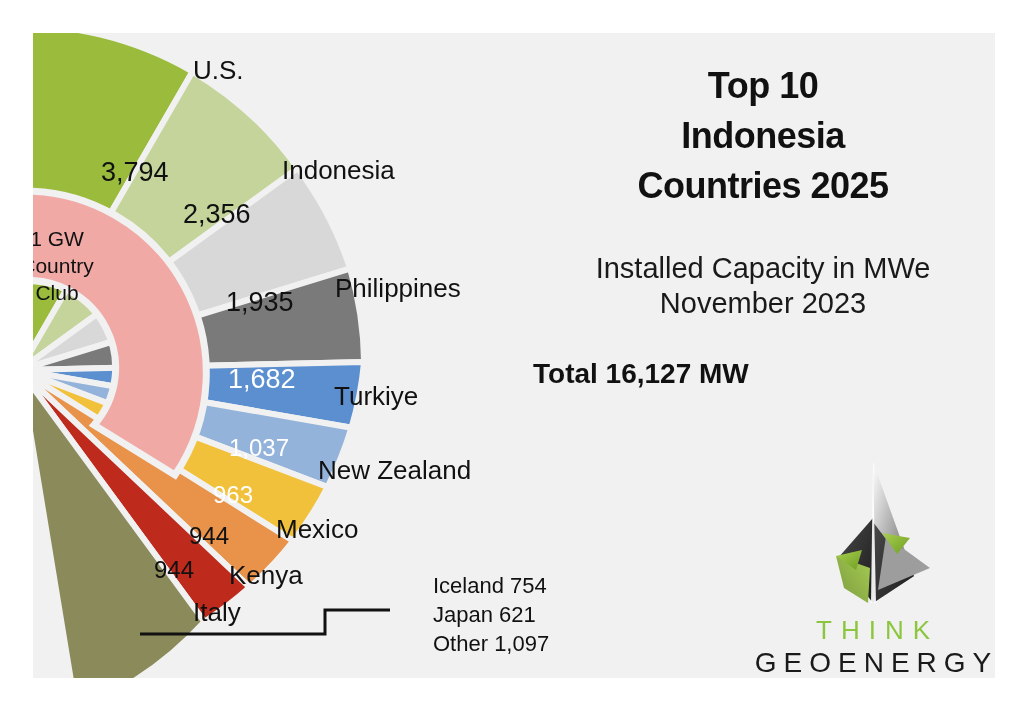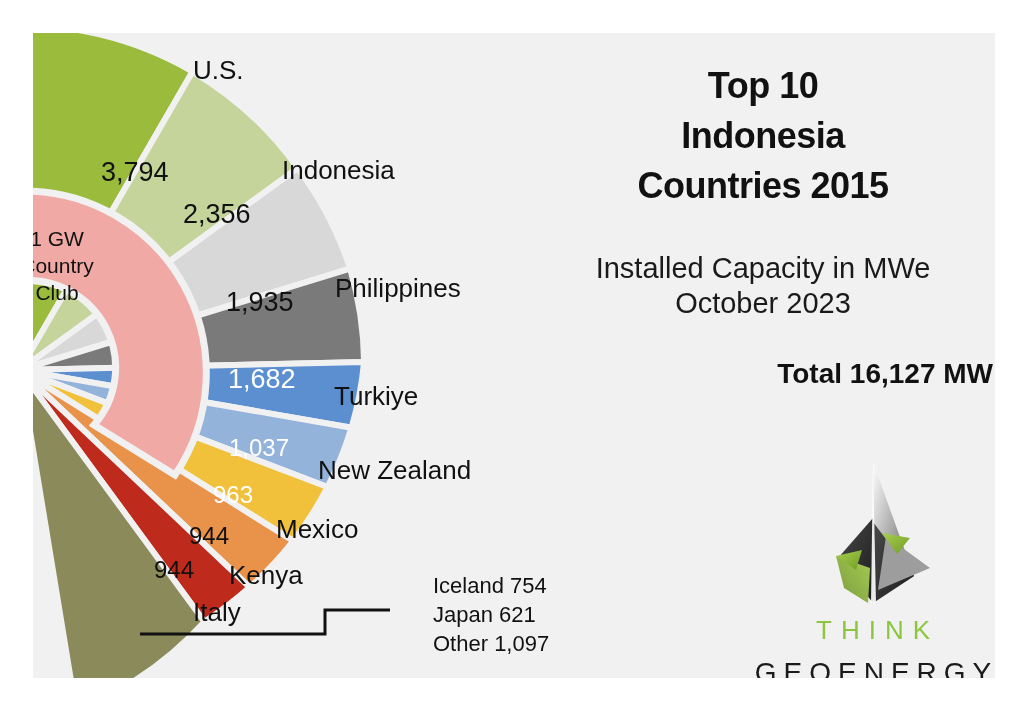--- a/index.html
+++ b/index.html
@@ -63,21 +63,21 @@
     line-height: 35px;
     color: #1a1a1a;
     font-weight: normal;
     white-space: nowrap;
   }
   #total-block {
     position: absolute;
     left: 500px;
     top: 325px;
     width: 460px;
-    text-align: right;
+    text-align: left;
   }
   .total {
     font-size: 28px;
     font-weight: bold;
     color: #111111;
     white-space: nowrap;
   }
   
   #logo-block {
     position: absolute;
@@ -96,21 +96,21 @@
     color: #8CC63E;
     font-weight: normal;
     margin-top: 12px;
     padding-left: 9px;
   }
   .logo-word-geo {
     font-size: 28px;
     letter-spacing: 7px;
     color: #1a1a1a;
     font-weight: normal;
-    margin-top: 11px;
+    margin-top: 1px;
     padding-left: 7px;
   }
   
   .slice-value {
     font-size: 27px;
     fill: #111111;
   }
   .slice-value.light { fill: #ffffff; }
   .slice-value.small { font-size: 24px; }
   .country-label {
@@ -214,26 +214,26 @@
       <g>
         <text class="footnote-text" x="400" y="560">Iceland 754</text>
         <text class="footnote-text" x="400" y="589">Japan 621</text>
         <text class="footnote-text" x="400" y="618">Other 1,097</text>
       </g>
     </svg>
 
     <div id="headline-block">
       <div class="headline">Top 10</div>
       <div class="headline">Indonesia</div>
-      <div class="headline">Countries 2015</div>
+      <div class="headline">Countries 2025</div>
     </div>
 
     <div id="subtitle-block">
       <div class="subtitle">Installed Capacity in MWe</div>
-      <div class="subtitle">October 2023</div>
+      <div class="subtitle">November 2023</div>
     </div>
 
     <div id="total-block">
       <div class="total">Total 16,127 MW</div>
     </div>
 
     <div id="logo-block">
       <svg id="logo-mark" width="150" height="145" viewBox="0 0 150 145">
 
         <path d="M75 4 L116 118 L75 145 Z" fill="url(#gradSilver)"></path>

